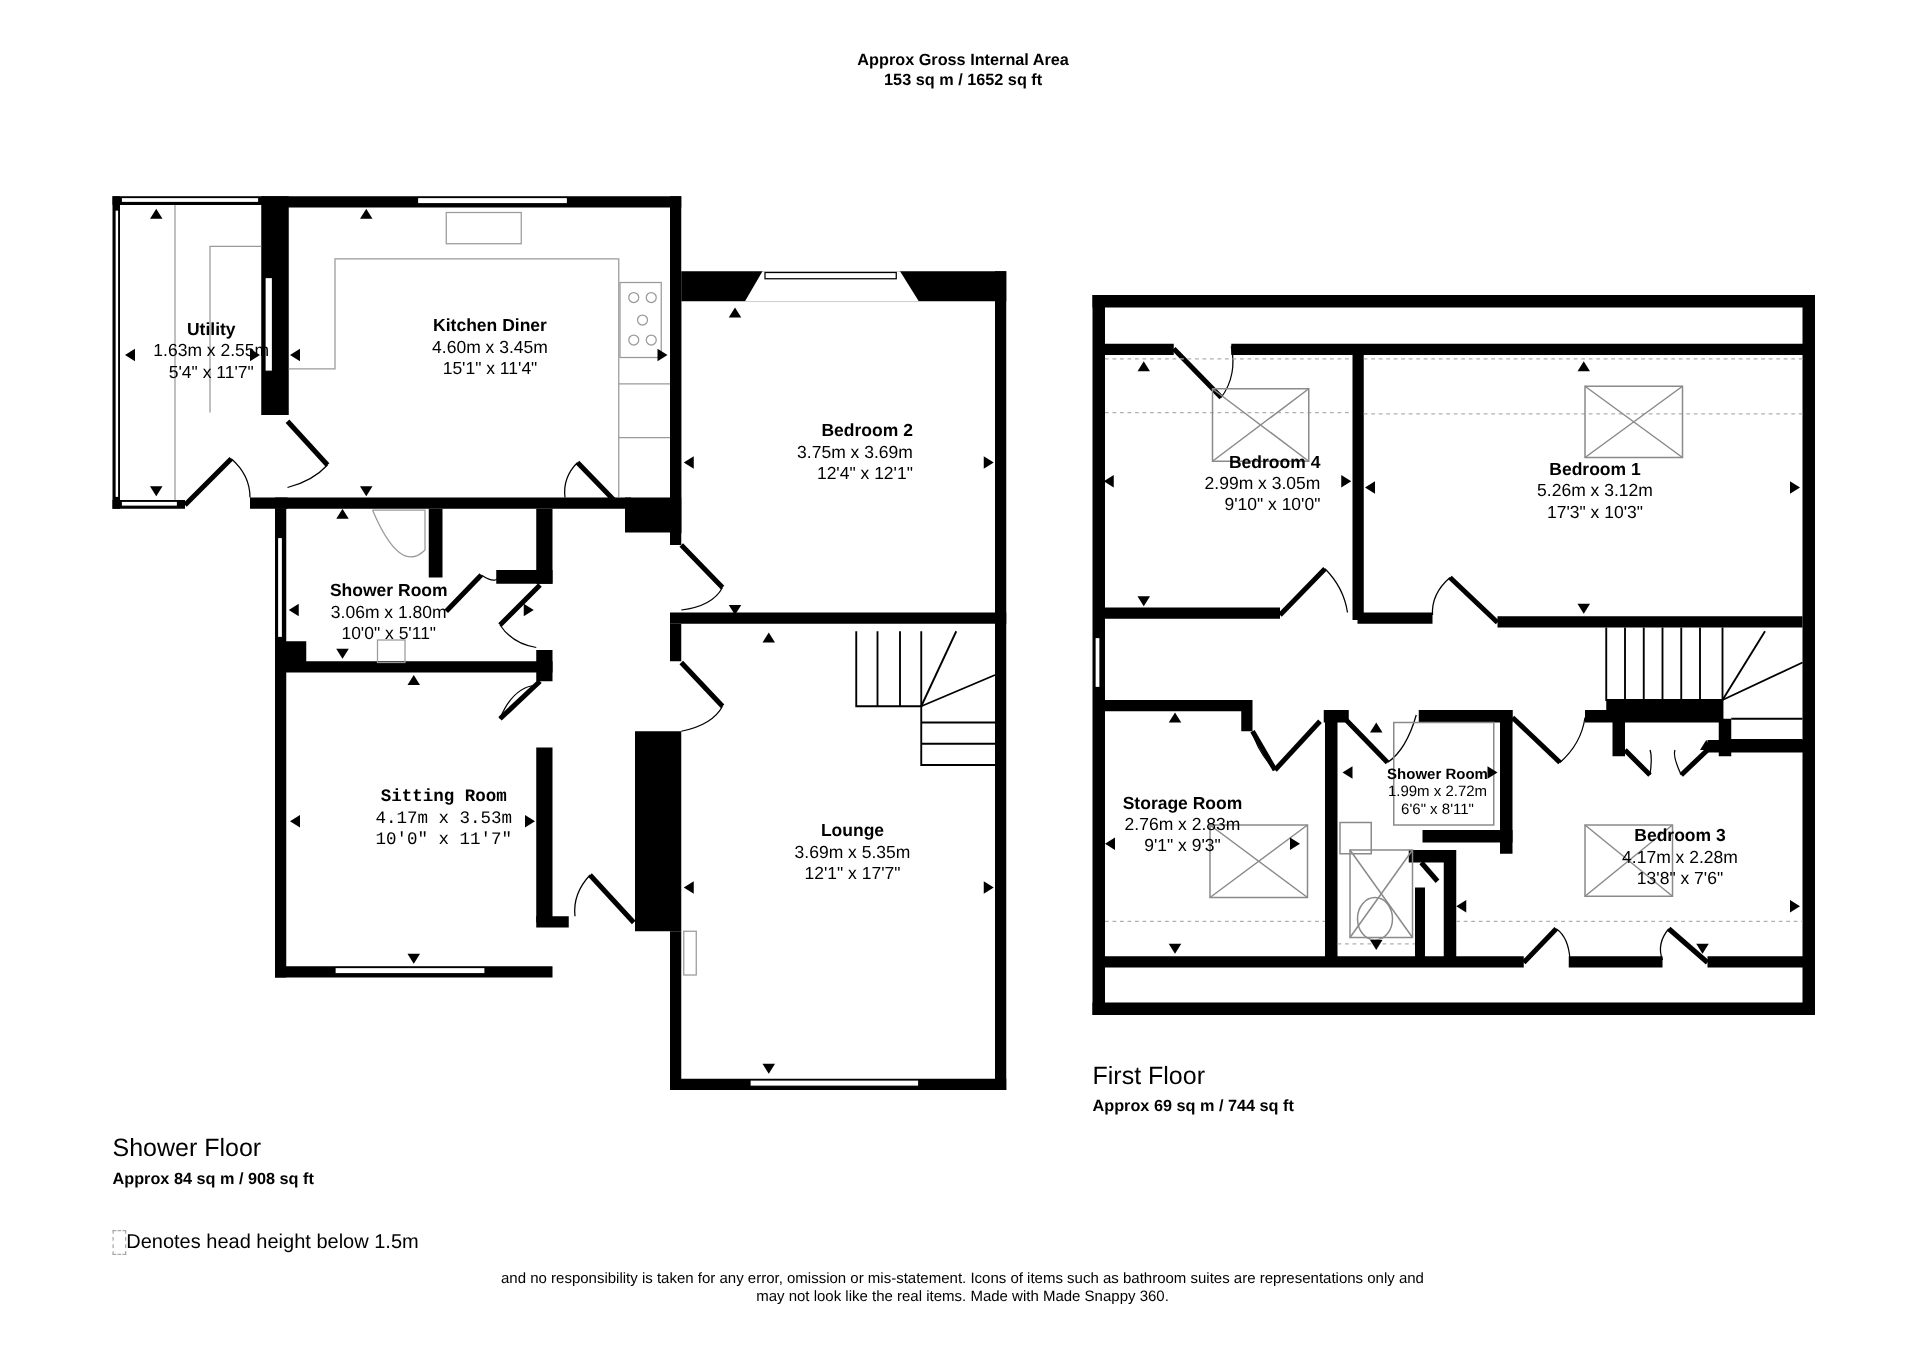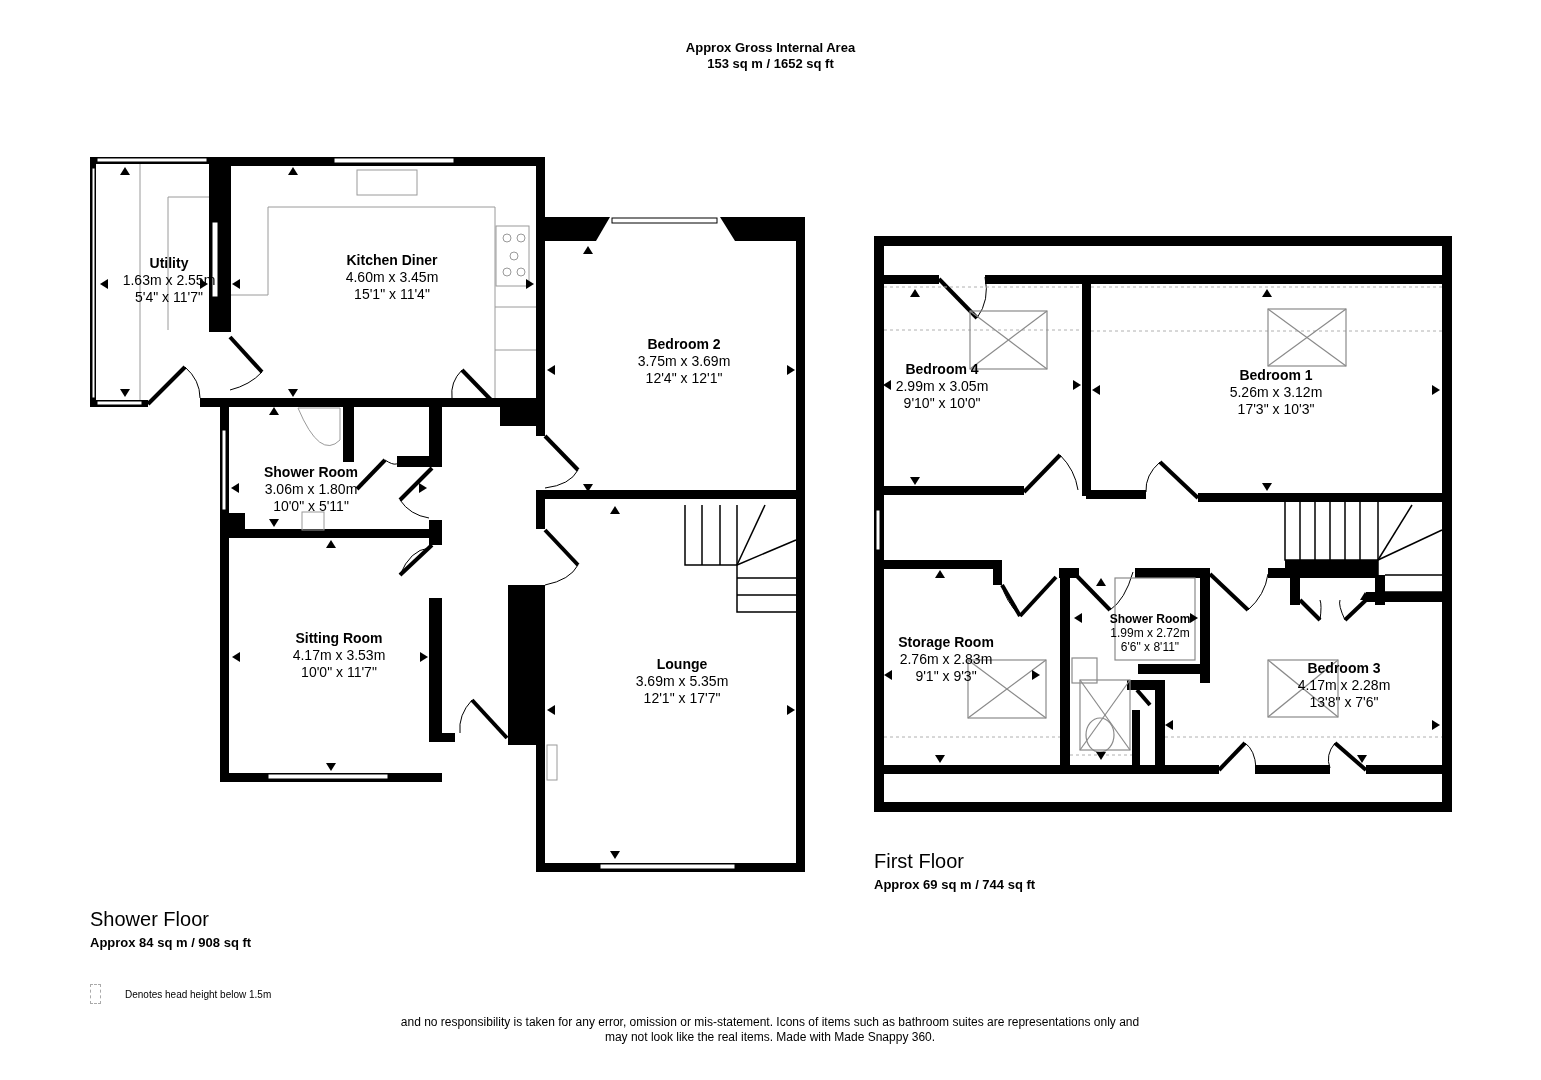--- a/index.html
+++ b/index.html
@@ -6,21 +6,21 @@
   body { width:1541px; height:1080px; position:relative; overflow:hidden; font-family:"Liberation Sans", sans-serif; color:#000; }
   .abs { position:absolute; }
   .hdr { left:0; width:1541px; top:40px; text-align:center; font-weight:bold; font-size:13px; line-height:16px; }
   .plan { position:absolute; left:0; top:0; }
   .room-label { position:absolute; text-align:center; white-space:nowrap; transform:translateX(-50%); font-size:14px; line-height:17px; }
   .room-label .rn { font-weight:bold; display:block; }
   .room-label span { display:block;margin-left:28px; }
   .room-label.small { font-size:12px; line-height:14px; }
   .floor-name { font-size:20px; }
   .floor-area { font-weight:bold; font-size:13px; margin-top:4px; }
-  .legend { left:90px; top:984px; font-size:10px; display:flex; align-items:center; gap:24px; }
+  .legend { left:90px; top:984px; font-size:16px; display:flex; align-items:center; gap:0; }
   .legend .box { width:9px; height:18px; border:1px dashed #aaa; }
   .disclaimer { left:300px; width:940px; top:1015px; text-align:center; font-size:12px; line-height:15px; }
 </style>
 </head>
 <body>
 
 <div class="abs hdr">
   <div>Approx Gross Internal Area</div>
   <div>153 sq m / 1652 sq ft</div>
 </div>
@@ -292,42 +292,42 @@
 <div class="room-label" style="left:155px; top:255px;">
   <span class="rn">Utility</span>
   <span>1.63m x 2.55m</span>
   <span>5'4" x 11'7"</span>
 </div>
 <div class="room-label" style="left:378px; top:252px;">
   <span class="rn">Kitchen Diner</span>
   <span>4.60m x 3.45m</span>
   <span>15'1" x 11'4"</span>
 </div>
-<div class="room-label" style="left:670px; top:336px;">
+<div class="room-label" style="left:670px; top:336px;text-align:right;">
   <span class="rn">Bedroom 2</span>
   <span>3.75m x 3.69m</span>
   <span>12'4" x 12'1"</span>
 </div>
 <div class="room-label" style="left:297px; top:464px;">
   <span class="rn">Shower Room</span>
   <span>3.06m x 1.80m</span>
   <span>10'0" x 5'11"</span>
 </div>
-<div class="room-label" style="left:325px; top:630px;">
+<div class="room-label" style="left:341px; top:630px;font-family:Liberation Mono, monospace;">
   <span class="rn">Sitting Room</span>
   <span>4.17m x 3.53m</span>
   <span>10'0" x 11'7"</span>
 </div>
 <div class="room-label" style="left:668px; top:656px;">
   <span class="rn">Lounge</span>
   <span>3.69m x 5.35m</span>
   <span>12'1" x 17'7"</span>
 </div>
 
-<div class="room-label" style="left:928px; top:361px;">
+<div class="room-label" style="left:996px; top:361px;text-align:right;">
   <span class="rn">Bedroom 4</span>
   <span>2.99m x 3.05m</span>
   <span>9'10" x 10'0"</span>
 </div>
 <div class="room-label" style="left:1262px; top:367px;">
   <span class="rn">Bedroom 1</span>
   <span>5.26m x 3.12m</span>
   <span>17'3" x 10'3"</span>
 </div>
 <div class="room-label" style="left:932px; top:634px;">

